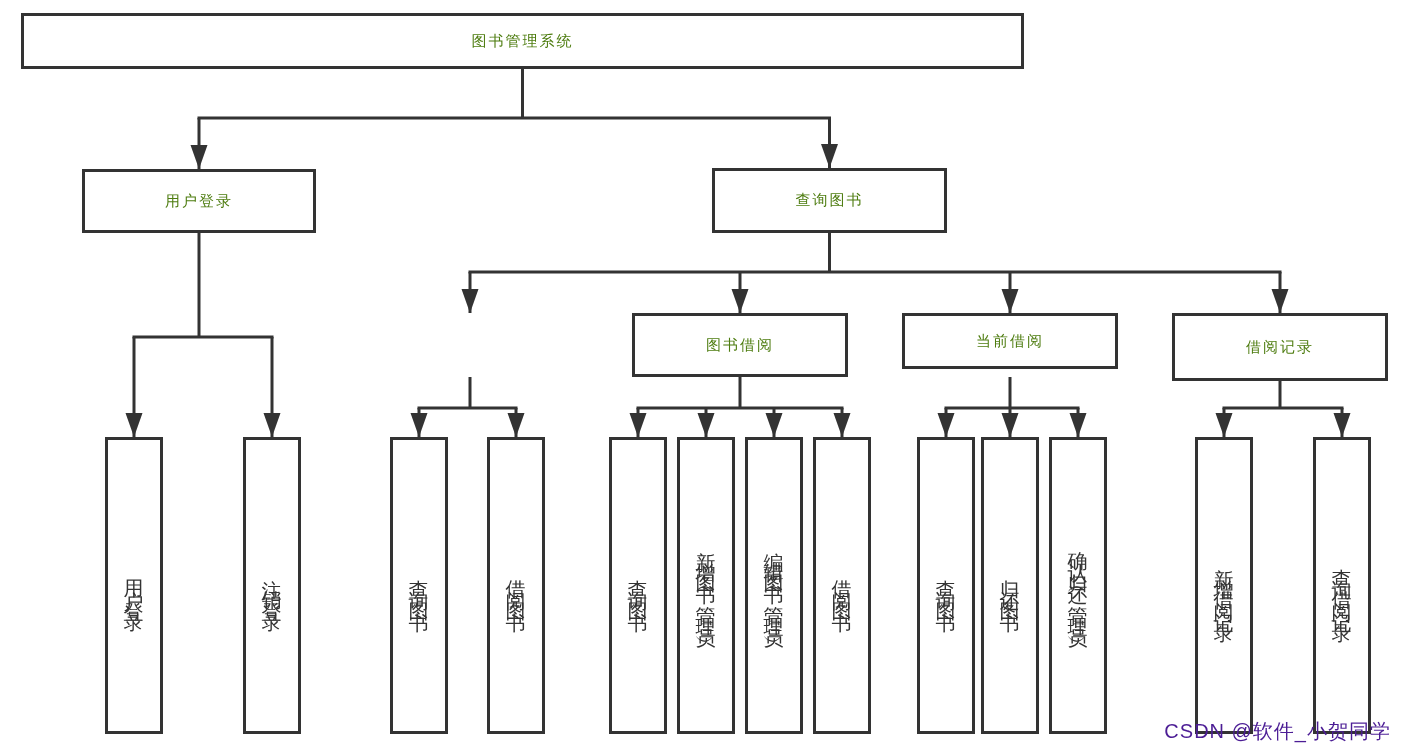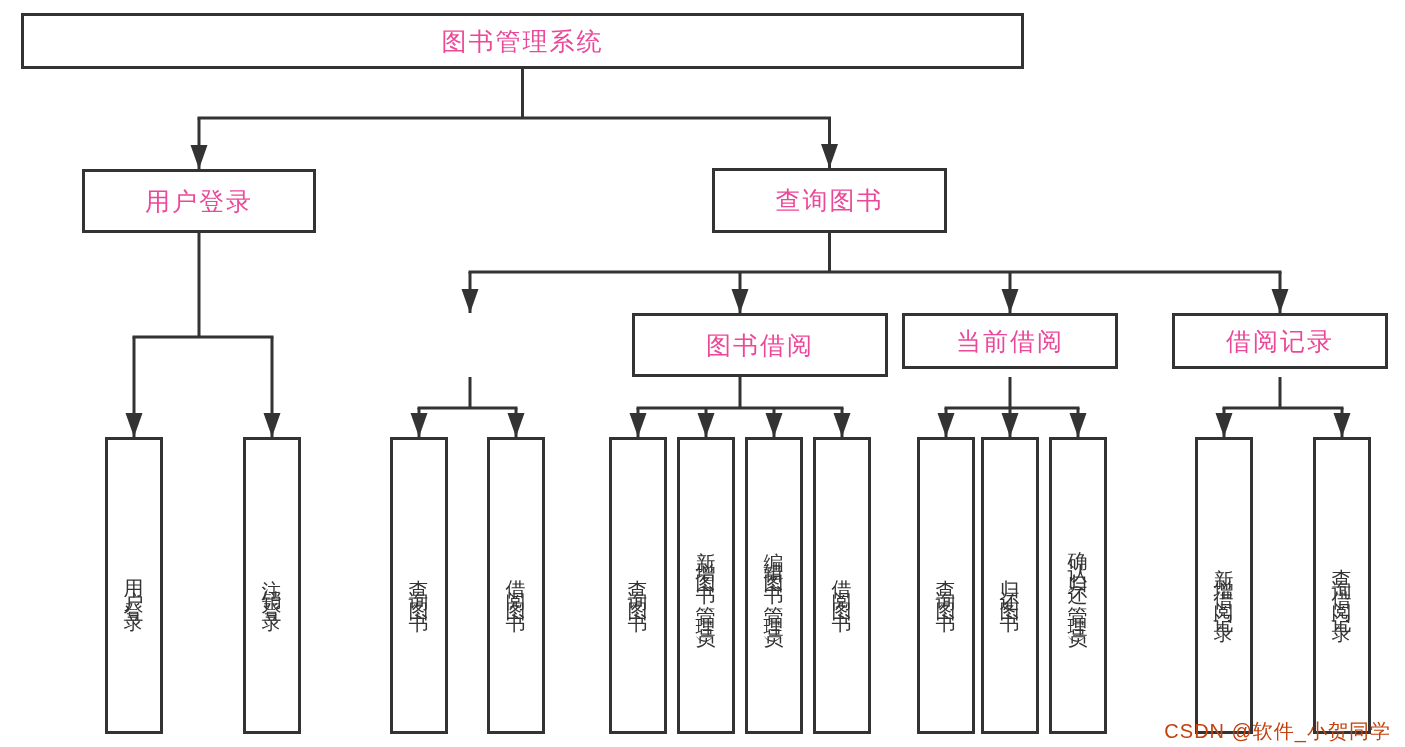--- a/index.html
+++ b/index.html
@@ -13,22 +13,22 @@
   }
   #wires { position: absolute; left: 0; top: 0; }
   .hnode {
     position: absolute;
     box-sizing: border-box;
     border: 3px solid #333333;
     background: #ffffff;
     display: flex;
     align-items: center;
     justify-content: center;
-    font-size: 25px;
-    color: #ec4899;
+    font-size: 15px;
+    color: #4d7c0f;
     letter-spacing: 2px;
     white-space: nowrap;
   }
   .vnode {
     position: absolute;
     box-sizing: border-box;
     border: 3px solid #333333;
     background: #ffffff;
     width: 58px;
     height: 297px;
@@ -45,21 +45,21 @@
     line-height: 1;
     letter-spacing: 11px;
     white-space: nowrap;
     color: #333333;
   }
   #watermark {
     position: absolute;
     right: 14px;
     top: 718px;
     font-size: 20px;
-    color: #c2410c;
+    color: #4c1d95;
     letter-spacing: 1px;
     white-space: nowrap;
   }
 </style>
 </head>
 <body>
 
 <div id="stage">
 
   <svg id="wires" width="1405" height="747" viewBox="0 0 1405 747">
@@ -116,27 +116,27 @@
     <span>图书管理系统</span>
   </div>
 
   <div class="hnode" style="left:82px; top:169px; width:234px; height:64px;">
     <span>用户登录</span>
   </div>
   <div class="hnode" style="left:712px; top:168px; width:235px; height:65px;">
     <span>查询图书</span>
   </div>
 
-  <div class="hnode" style="left:632px; top:313px; width:256px; height:64px;">
+  <div class="hnode" style="left:632px; top:313px; width:216px; height:64px;">
     <span>图书借阅</span>
   </div>
   <div class="hnode" style="left:902px; top:313px; width:216px; height:56px;">
     <span>当前借阅</span>
   </div>
-  <div class="hnode" style="left:1172px; top:313px; width:216px; height:56px;">
+  <div class="hnode" style="left:1172px; top:313px; width:216px; height:68px;">
     <span>借阅记录</span>
   </div>
 
   <div class="vnode" style="left:105px;">
     <span class="vtext">用户登录</span>
   </div>
   <div class="vnode" style="left:243px;">
     <span class="vtext">注销登录</span>
   </div>
 

